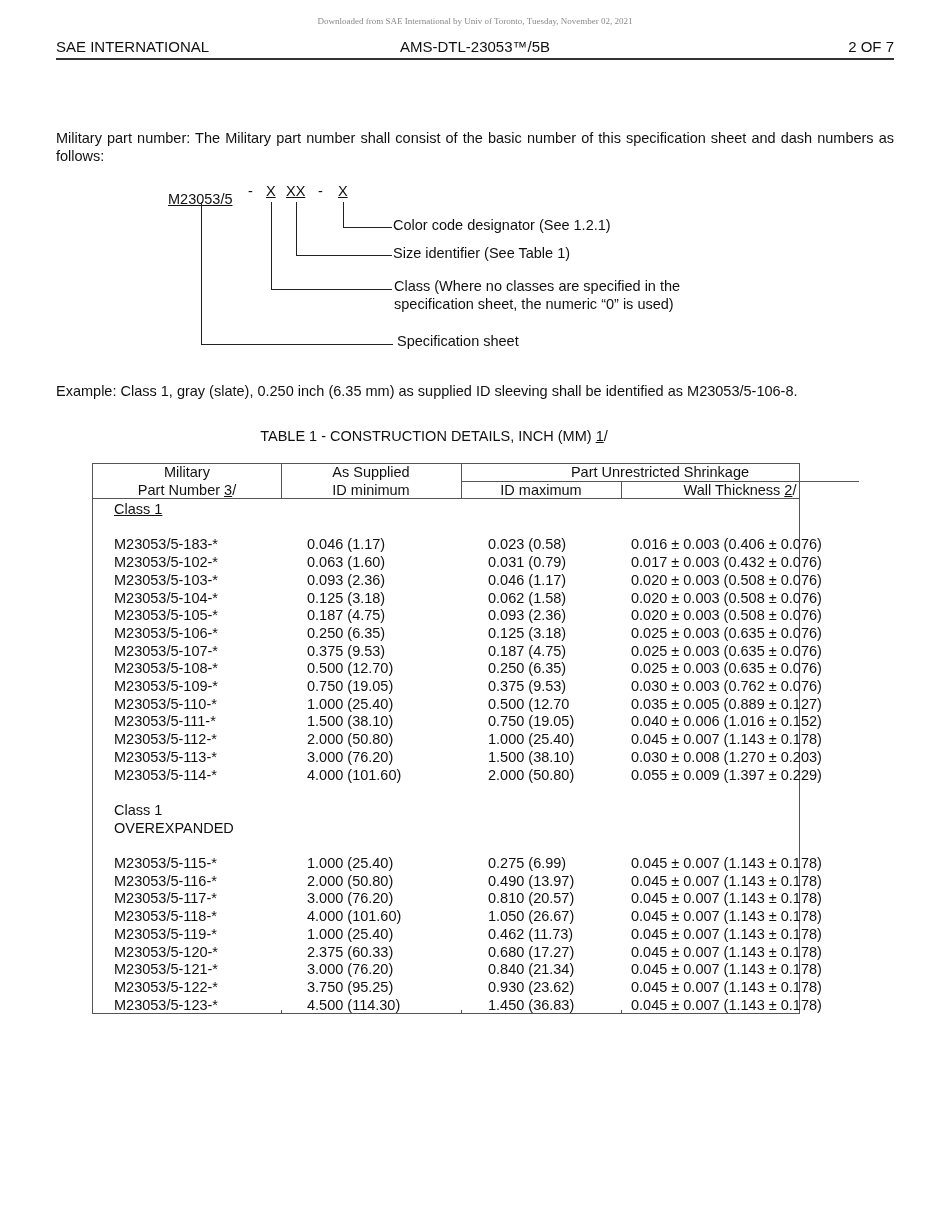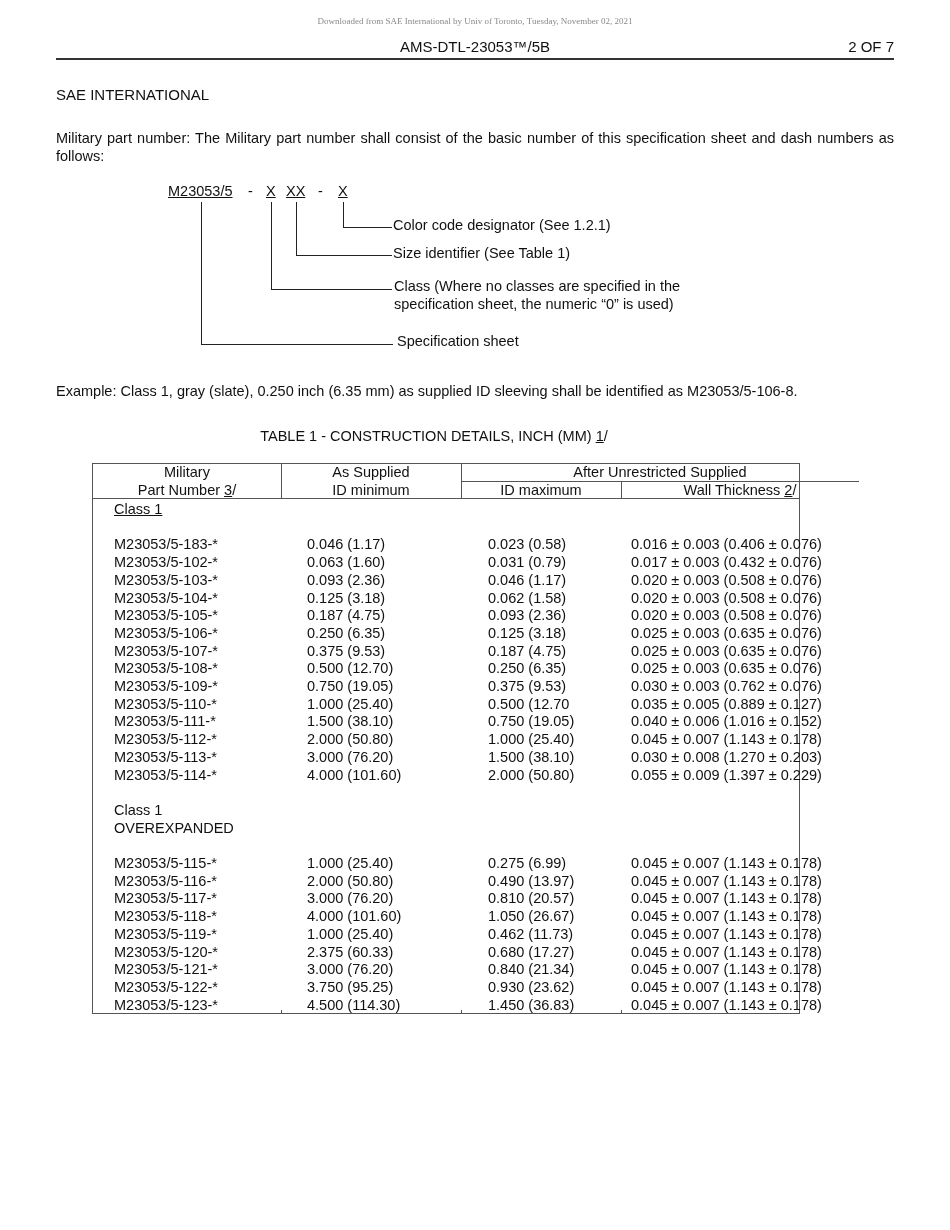--- a/index.html
+++ b/index.html
@@ -2,21 +2,21 @@
 <html><head>
 <meta charset="utf-8">
 <style>
   html, body { margin: 0; padding: 0; background: #ffffff; }
   body { width: 950px; height: 1230px; position: relative; overflow: hidden;
          font-family: "Liberation Sans", sans-serif; color: #111; }
   .abs { position: absolute; }
   .download-note { top: 16px; left: 0; width: 950px; text-align: center;
         font-family: "Liberation Serif", serif; font-size: 9px; color: #8a8a8a; }
   .header { top: 38px; left: 56px; width: 838px; height: 20px; font-size: 15px; }
-  .header .left { position: absolute; left: 0; top: 0; margin-top: 48px; }
+  .header .left { position: absolute; left: 0; top: 0; }
   .header .center { position: absolute; left: 0; width: 100%; top: 0; text-align: center; }
   .header .right { position: absolute; right: 0; top: 0; }
   .header-rule { top: 58px; left: 56px; width: 838px; height: 2px; background: #333; }
 
   .para { left: 56px; width: 838px; font-size: 14.5px; line-height: 18px; text-align: justify; }
   .para1 { top: 129px; }
   .para2 { top: 382px; }
 
   .diagram { top: 182px; left: 0; width: 950px; height: 170px; font-size: 14.5px; }
   .diagram .u { text-decoration: underline; }
@@ -48,21 +48,21 @@
 <div class="abs header">
   <span class="left">SAE INTERNATIONAL</span>
   <span class="center">AMS-DTL-23053™/5B</span>
   <span class="right">2 OF 7</span>
 </div>
 <div class="abs header-rule"></div>
 
 <div class="abs para para1">Military part number:  The Military part number shall consist of the basic number of this specification sheet and dash numbers as follows:</div>
 
 <div class="abs diagram">
-  <span class="dtext u" style="left:168px; top:0;">M23053/5</span>
+  <span class="dtext u" style="left:168px; top:8px;">M23053/5</span>
   <span class="dtext" style="left:248px; top:0;">-</span>
   <span class="dtext u" style="left:266px; top:0;">X</span>
   <span class="dtext u" style="left:286px; top:0;">XX</span>
   <span class="dtext" style="left:318px; top:0;">-</span>
   <span class="dtext u" style="left:338px; top:0;">X</span>
 
   <div class="line" style="left:343px; top:20px; width:1px; height:26px;"></div>
   <div class="line" style="left:343px; top:45px; width:49px; height:1px;"></div>
   <span class="dtext" style="left:393px; top:34px;">Color code designator (See 1.2.1)</span>
 
@@ -88,21 +88,21 @@
   <div class="thead">
     <div class="vline" style="left:188px; top:0; height:35px;"></div>
     <div class="vline" style="left:368px; top:0; height:35px;"></div>
     <div class="vline" style="left:528px; top:18px; height:17px;"></div>
     <div class="hline" style="left:368px; top:17px; width:398px;"></div>
 
     <div class="th" style="left:0; width:188px; top:0;">Military</div>
     <div class="th" style="left:0; width:188px; top:18px;"><span>Part Number </span><span class="u">3</span>/</div>
     <div class="th" style="left:188px; width:180px; top:0;">As Supplied</div>
     <div class="th" style="left:188px; width:180px; top:18px;">ID minimum</div>
-    <div class="th" style="left:368px; width:398px; top:0;">After Unrestricted Supplied</div>
+    <div class="th" style="left:368px; width:398px; top:0;">Part Unrestricted Shrinkage</div>
     <div class="th" style="left:368px; width:160px; top:18px;">ID maximum</div>
     <div class="th" style="left:528px; width:238px; top:18px;"><span>Wall Thickness </span><span class="u">2</span>/</div>
   </div>
 
   <div class="tbody" id="tbody">
     <div class="tick" style="left:188px;"></div>
     <div class="tick" style="left:368px;"></div>
     <div class="tick" style="left:528px;"></div>
   <div class="row" style="top: 2px;">
         <span class="c1 u">Class 1</span>

